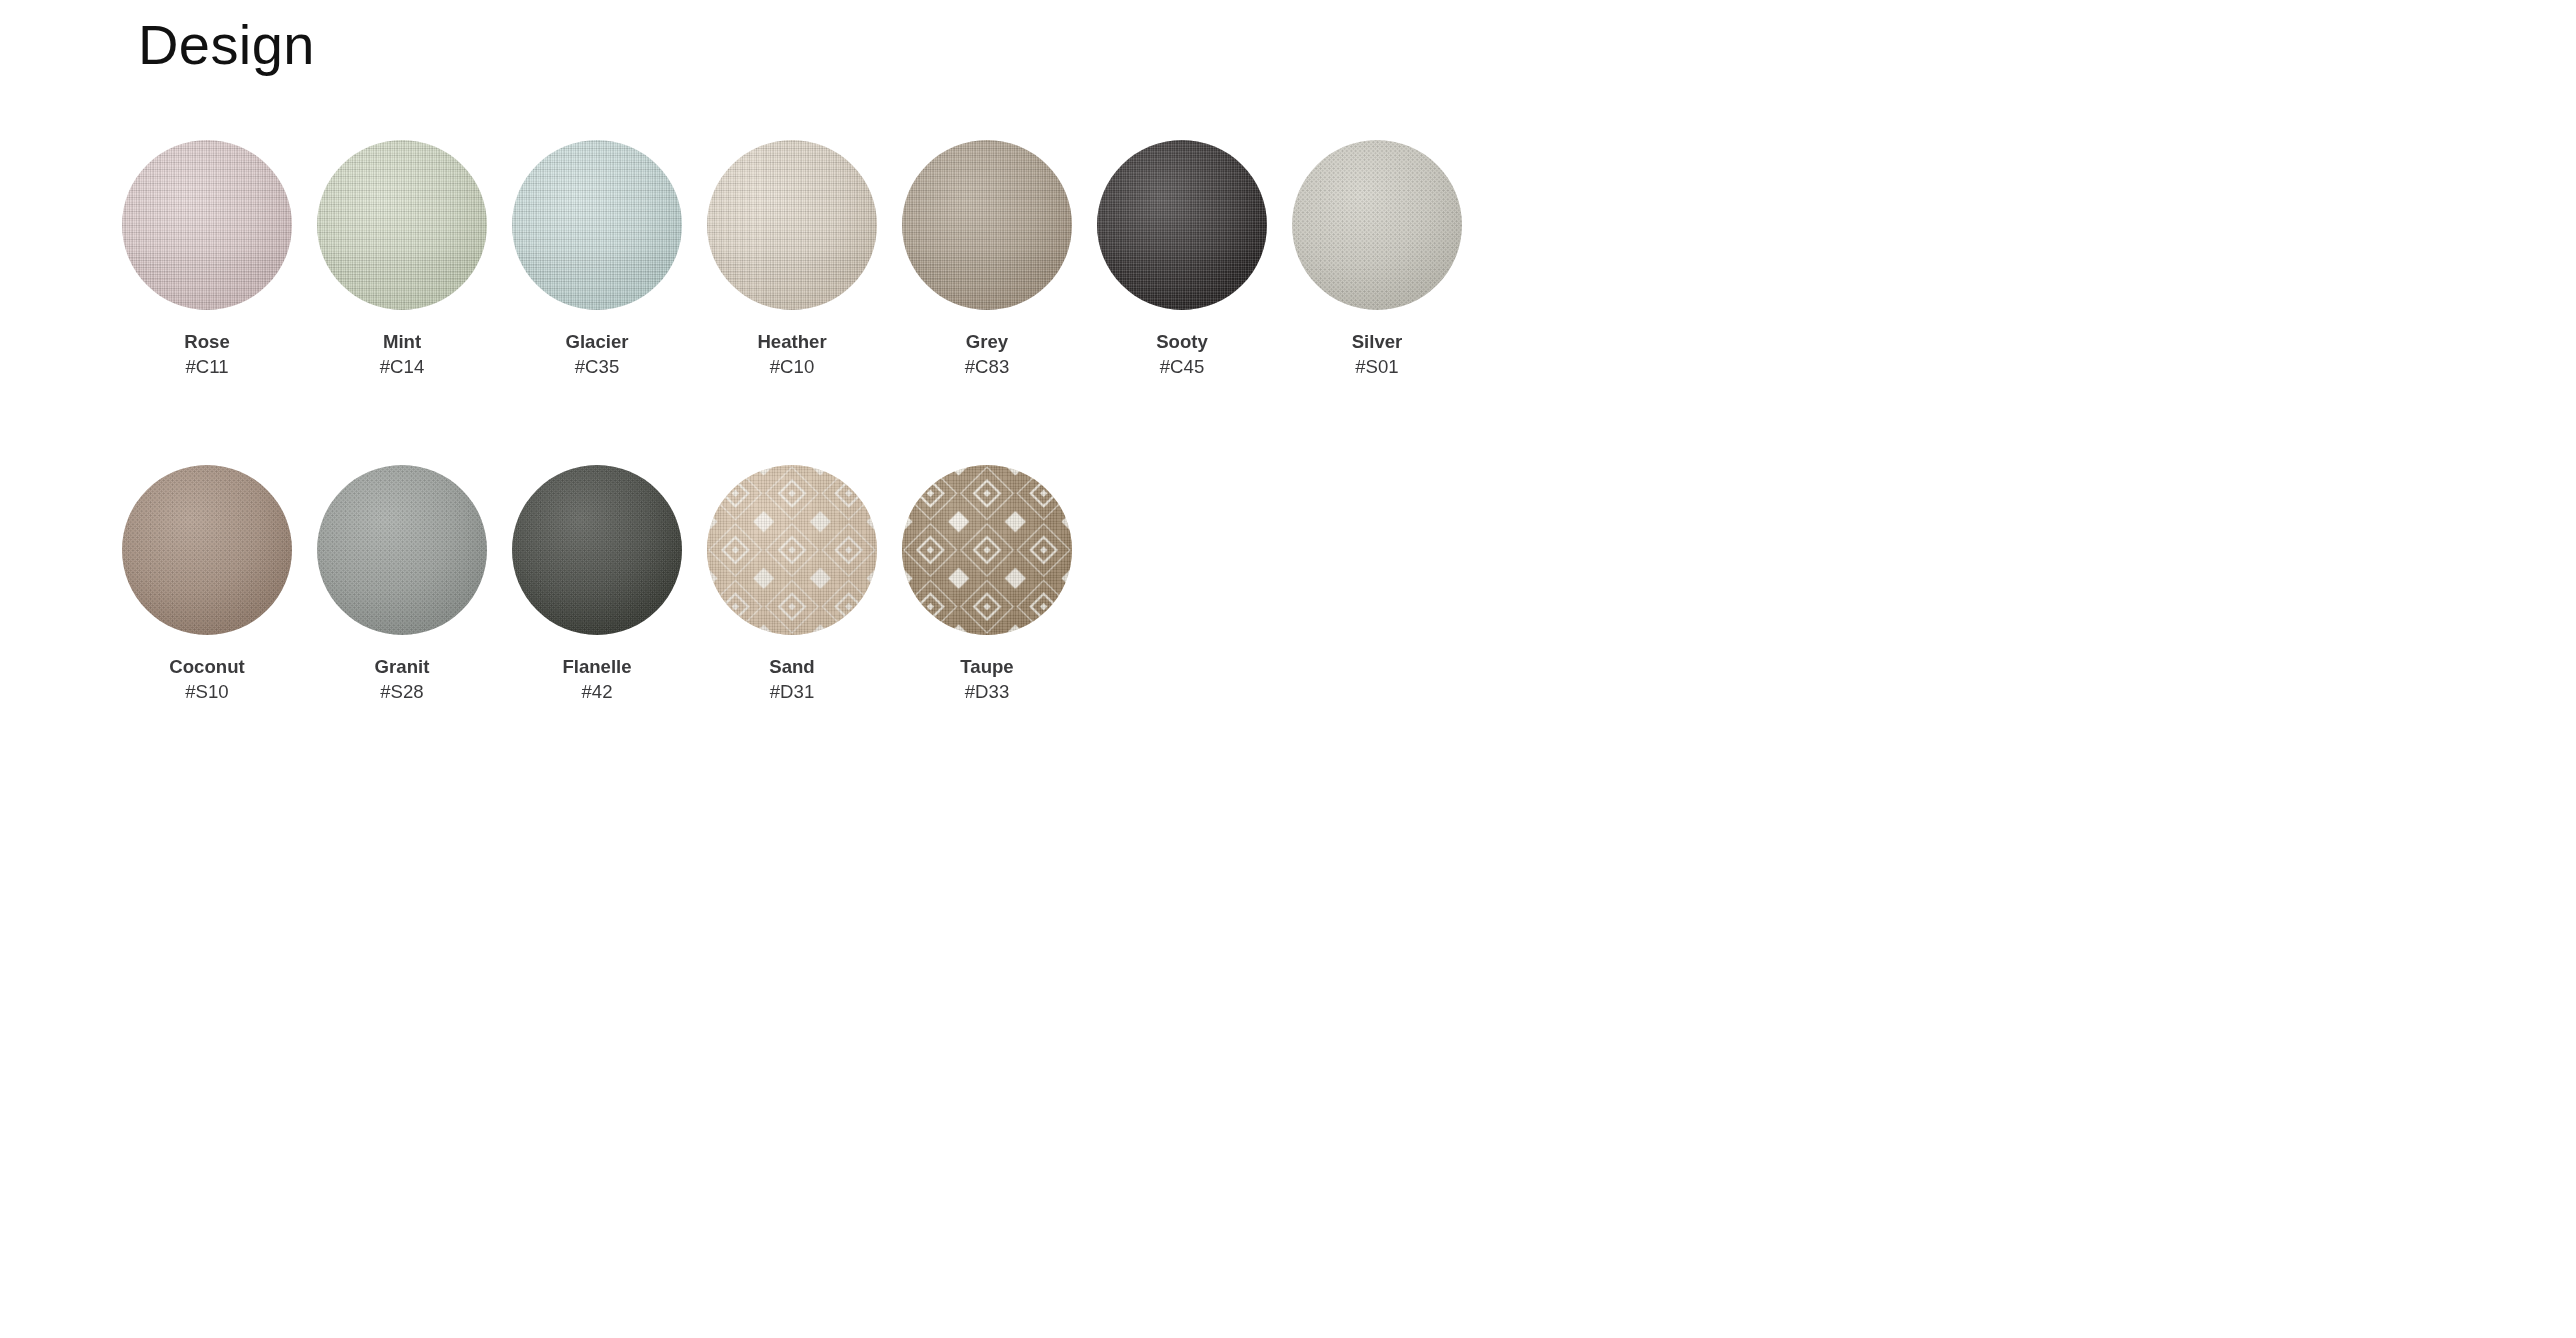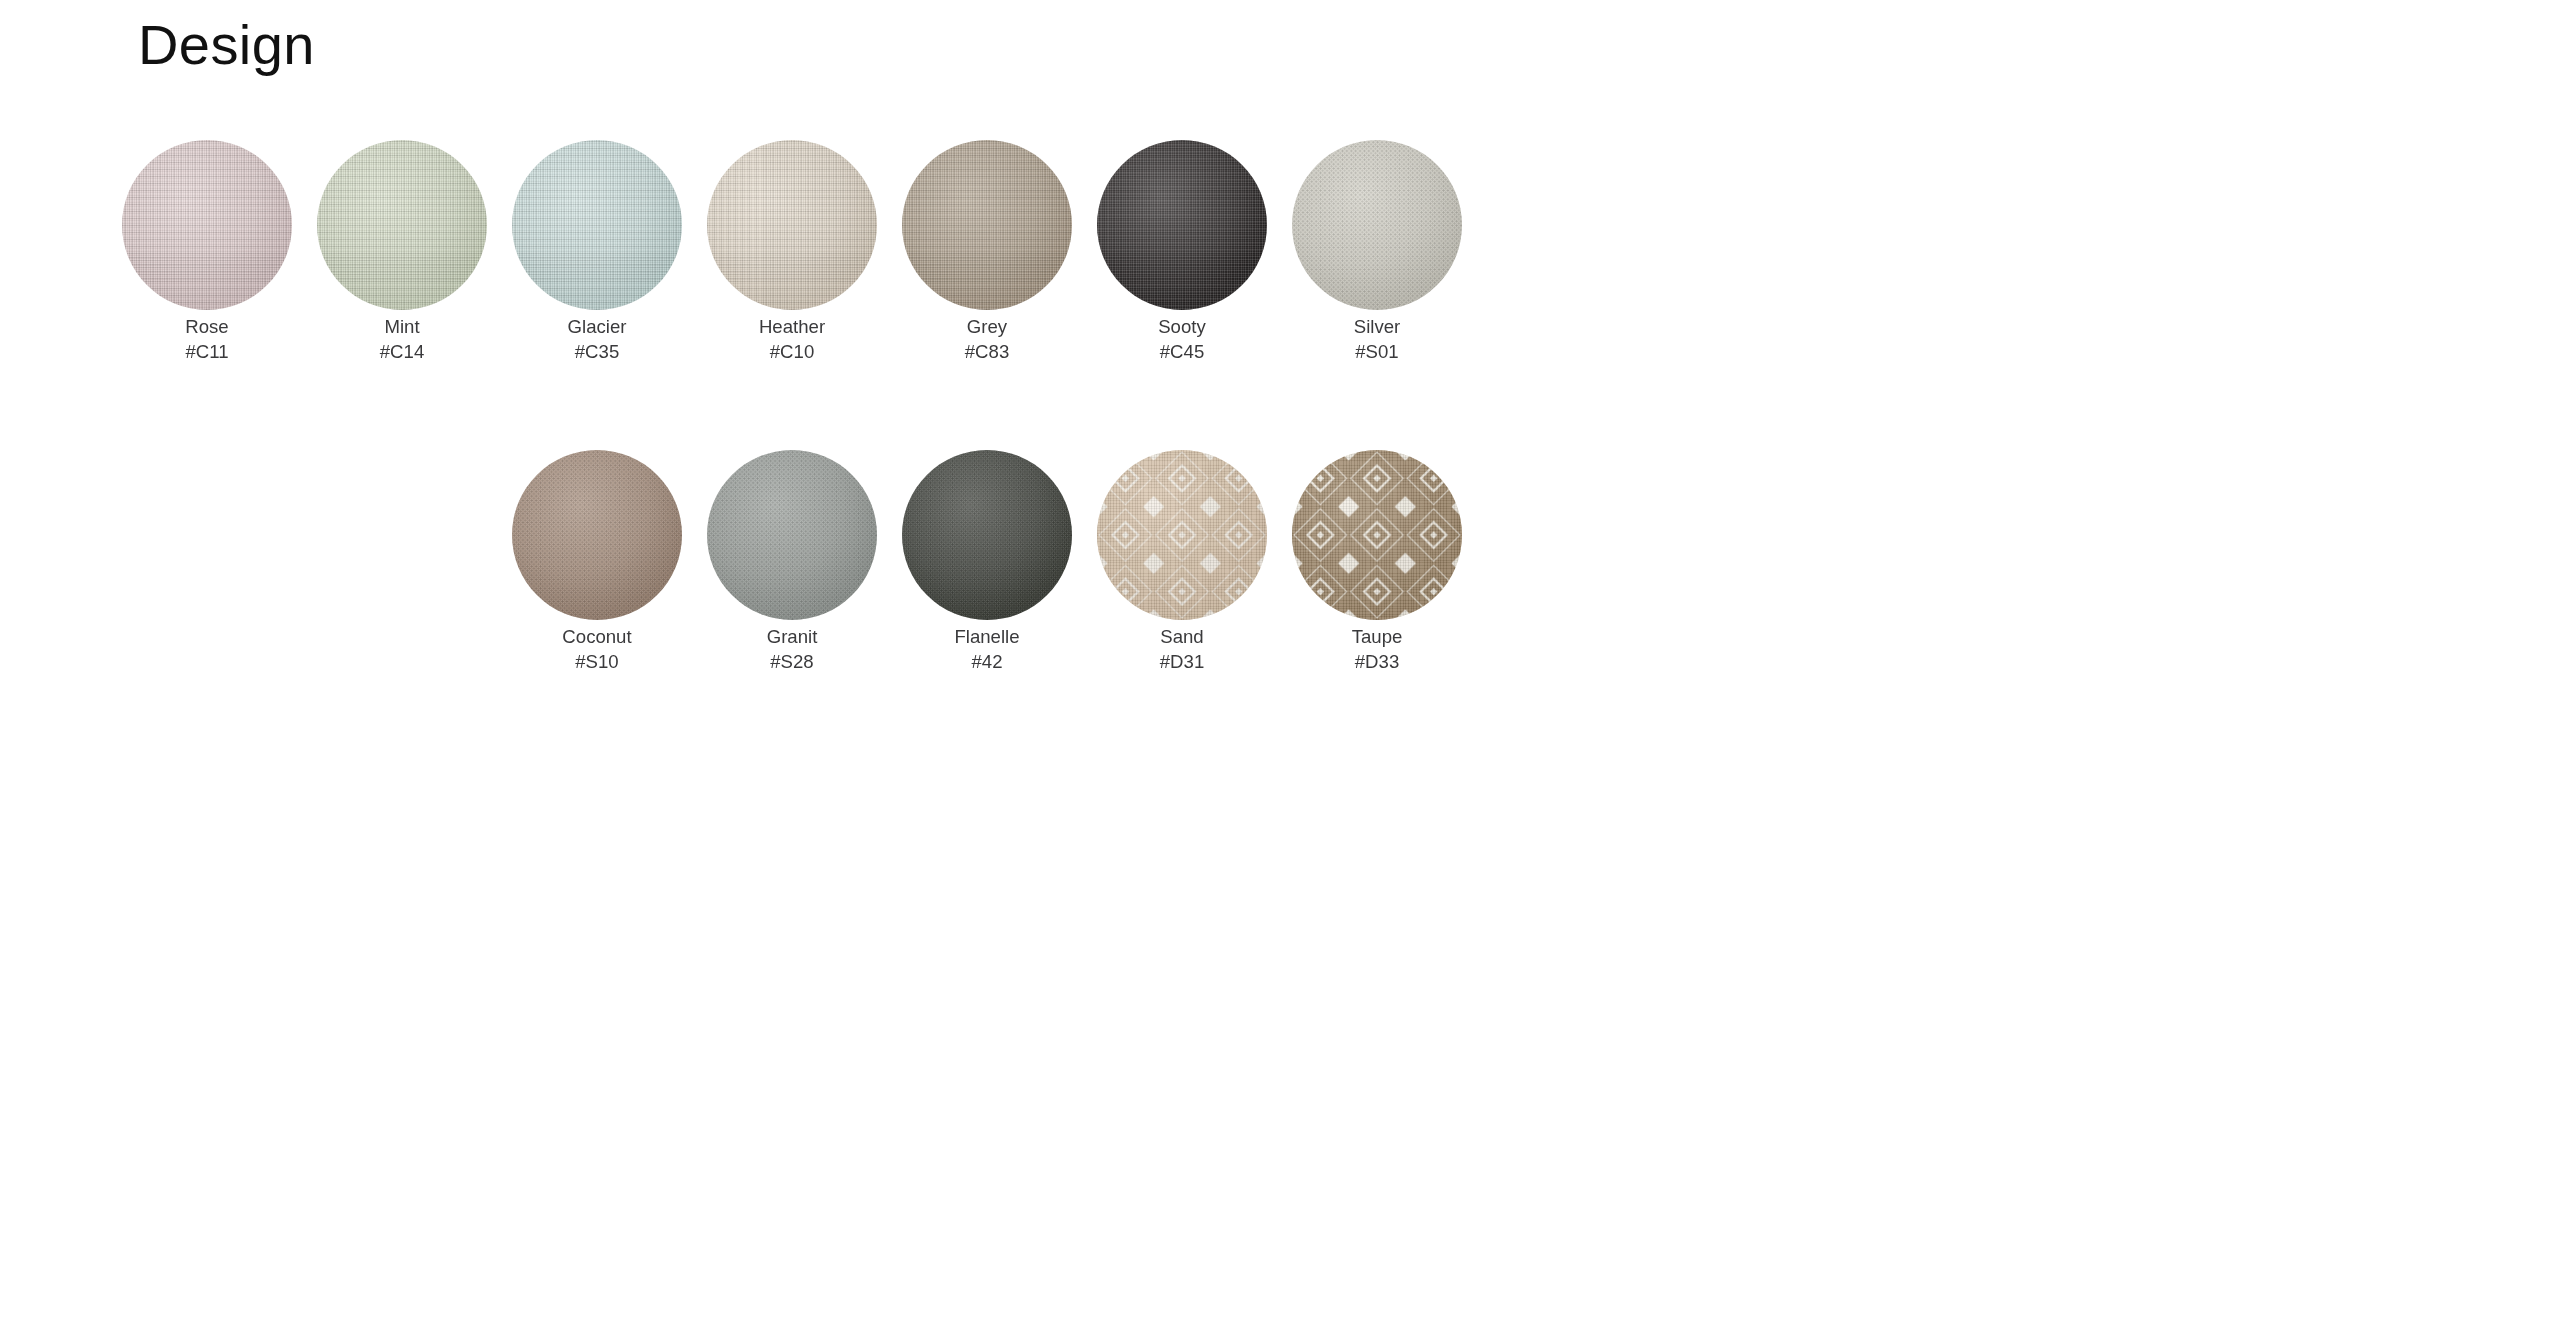--- a/index.html
+++ b/index.html
@@ -30,21 +30,21 @@
   #swatch-board {
     position: absolute;
     left: 122px;
     top: 140px;
   }
 
   .swatch-row {
     display: flex;
     flex-direction: row;
   }
-  .swatch-row + .swatch-row { margin-top: 86px; justify-content: flex-end; }
+  .swatch-row + .swatch-row { margin-top: 86px; }
 
   .swatch-cell {
     width: 170px;
     margin-right: 25px;
     display: flex;
     flex-direction: column;
     align-items: center;
   }
 
   .swatch-disc {
@@ -110,21 +110,21 @@
 
   .swatch-name,
   .swatch-code {
     font-size: 18.6px;
     font-weight: 400;
     color: #3a3a3c;
     text-align: center;
     line-height: 1.32;
     white-space: nowrap;
   }
-  .swatch-name { margin-top: 5px; }
+  .swatch-name { margin-top: 20px; font-weight: bold; }
 </style>
 </head>
 <body>
 
 <div id="page-title">Design</div>
 
 <div id="swatch-board">
     <div class="swatch-row">
       <div class="swatch-cell">
         <div class="swatch-disc weave" style="background: radial-gradient(circle at 38% 32%, rgb(228, 210, 210) 0%, rgb(228, 210, 210) 45%, rgb(214, 192, 193) 100%);"></div>

